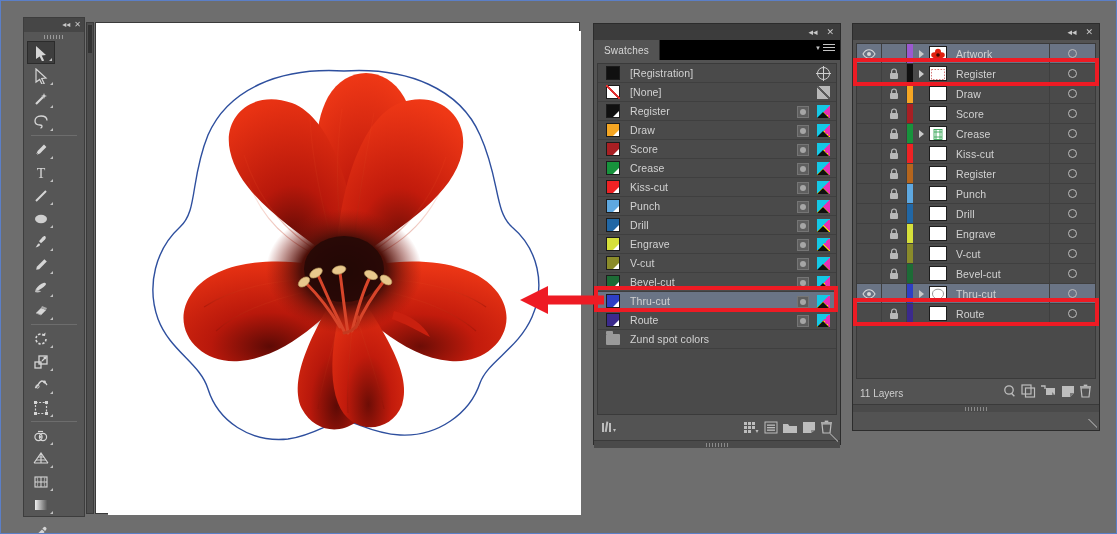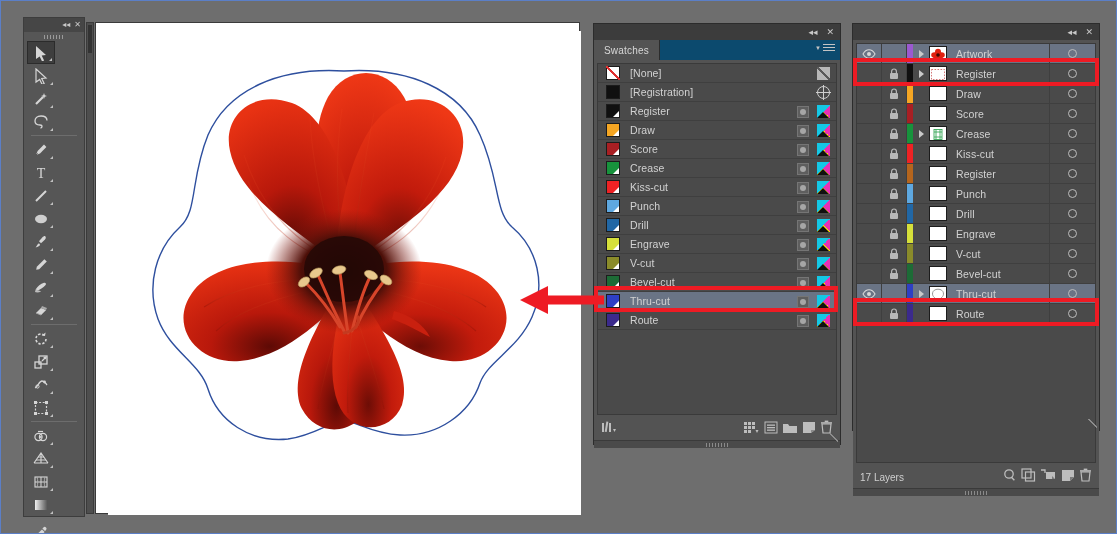--- a/index.html
+++ b/index.html
@@ -83,21 +83,21 @@
     background: #535353;
     border: 1px solid #2c2c2c;
   }
   .pnl-top {
     height: 16px; background: #3c3c3c;
     display: flex; align-items: center; justify-content: flex-end;
     padding-right: 6px; gap: 9px;
   }
   .pnl-top .chev, .pnl-top .xc { color: #c8c8c8; font-size: 9px; line-height:1; }
   .pnl-tabs {
-    height: 20px; background: #0c4a6e;
+    height: 20px; background: #000000;
     display: flex; align-items: stretch; position: relative;
   }
   .pnl-tab {
     background: #535353; color: #d7d7d7;
     font-size: 10px; padding: 0 10px;
     display: flex; align-items: center;
     border-right: 1px solid #2c2c2c;
     letter-spacing: .2px;
   }
   .pnl-menu {
@@ -561,33 +561,33 @@
         <span class="bars">
             <i></i>
             <i></i>
             <i></i>
           </span>
       </div>
     </div>
     <div class="pnl-body">
       <div class="listbox" id="swatch-list" style="height:352px;overflow:hidden">
           <div class="sw-row">
+            <span class="sw-chip" style="background:#101010"></span>
+            <span class="sw-name">[Registration]</span>
+            <span class="sw-icons">
+              <span class="reg-ic"></span>
+            </span>
+          </div>
+          <div class="sw-row">
             <span class="sw-chip" style="background:#ffffff">
               <span class="dia"></span>
             </span>
             <span class="sw-name">[None]</span>
             <span class="sw-icons">
               <span class="none-ic"></span>
-            </span>
-          </div>
-          <div class="sw-row">
-            <span class="sw-chip" style="background:#101010"></span>
-            <span class="sw-name">[Registration]</span>
-            <span class="sw-icons">
-              <span class="reg-ic"></span>
             </span>
           </div>
           <div class="sw-row">
             <span class="sw-chip" style="background:#101010">
               <span class="tri"></span>
             </span>
             <span class="sw-name">Register</span>
             <span class="sw-icons">
               <span class="spot-dot">
                 <i></i>
@@ -719,20 +719,24 @@
             <span class="sw-chip" style="background:#3b2a8c">
               <span class="tri"></span>
             </span>
             <span class="sw-name">Route</span>
             <span class="sw-icons">
               <span class="spot-dot">
                 <i></i>
               </span>
               <span class="cmyk"></span>
             </span>
+          </div>
+          <div class="sw-row">
+            <span class="folder-ic"></span>
+            <span class="sw-name">Zund spot colors</span>
           </div>
         </div>
     </div>
     <div class="pnl-foot">
       <span>
         <svg width="17" height="13" viewBox="0 0 17 13">
           <rect x="1" y="2" width="2" height="9" fill="#bdbdbd"></rect>
           <rect x="4.5" y="0.5" width="2" height="10.5" fill="#bdbdbd" transform="rotate(9 5.5 6)"></rect>
           <rect x="8" y="2" width="2" height="9" fill="#bdbdbd"></rect>
           <path d="M12 8l3 0-1.5 3z" fill="#bdbdbd"></path>
@@ -788,21 +792,21 @@
         <i></i>
       </div>
   </div>
 
   <div class="panel" id="layers">
     <div class="pnl-top">
       <span class="chev">◂◂</span>
       <span class="xc">✕</span>
     </div>
     <div class="pnl-body">
-      <div class="listbox" id="layer-list" style="height:420px;overflow:hidden">
+      <div class="listbox" id="layer-list" style="height:336px;overflow:hidden">
           <div class="ly-row sel">
             <span class="ly-eye">
               <svg width="14" height="10" viewBox="0 0 14 10">
                 <path d="M7 .8C3.4.8 1 5 1 5s2.4 4.2 6 4.2S13 5 13 5 10.6.8 7 .8z" fill="none" stroke="#d8d8d8" stroke-width="1.1"></path>
                 <circle cx="7" cy="5" r="2" fill="#d8d8d8"></circle>
               </svg>
             </span>
             <span class="ly-lock"></span>
             <span class="ly-color" style="background:#9b59d0"></span>
             <span class="ly-disc">
@@ -1048,21 +1052,21 @@
             <span class="ly-disc"></span>
             <span class="ly-thumb"></span>
             <span class="ly-name">Route</span>
             <span class="ly-target">
               <i></i>
             </span>
           </div>
         </div>
     </div>
     <div class="pnl-foot">
-      <span class="ly-count">17 Layers</span>
+      <span class="ly-count">11 Layers</span>
       <span class="sp"></span>
       <span>
         <svg width="14" height="14" viewBox="0 0 14 14">
           <circle cx="6" cy="6" r="4.2" fill="none" stroke="#bdbdbd" stroke-width="1.3"></circle>
           <rect x="8.6" y="8.6" width="4.6" height="1.4" fill="#bdbdbd" transform="rotate(45 8.6 8.6)"></rect>
         </svg>
       </span>
       <span>
         <svg width="15" height="14" viewBox="0 0 15 14">
           <rect x="1" y="1" width="9" height="9" fill="none" stroke="#bdbdbd" stroke-width="1.2"></rect>

